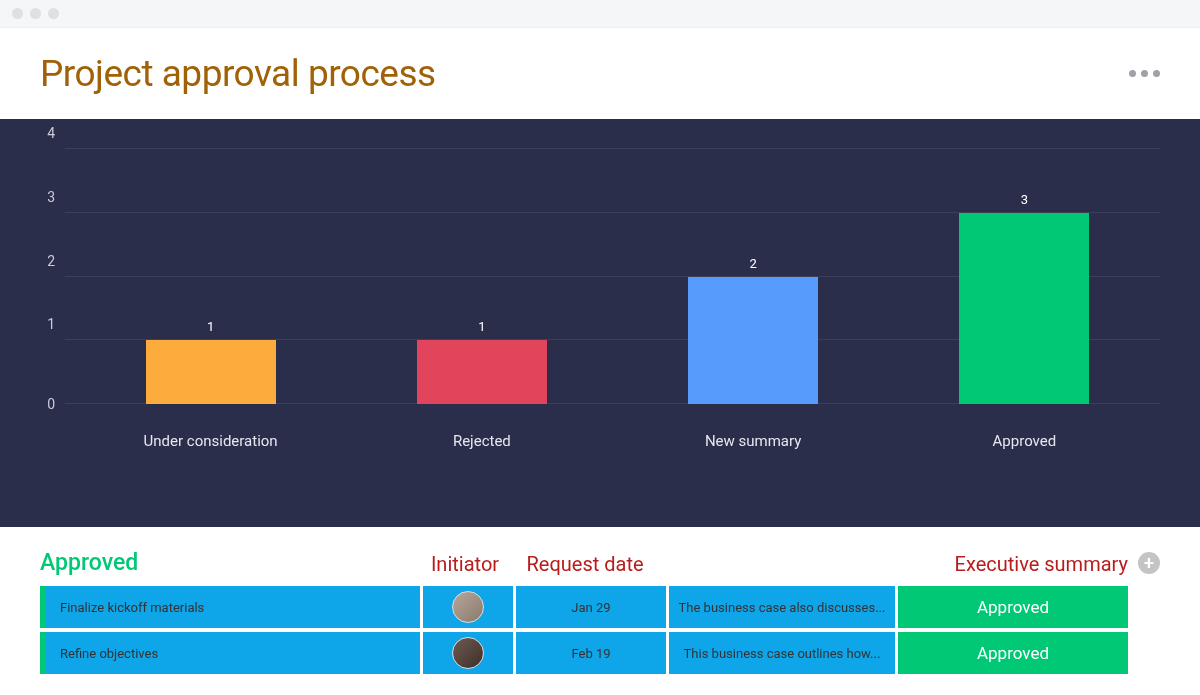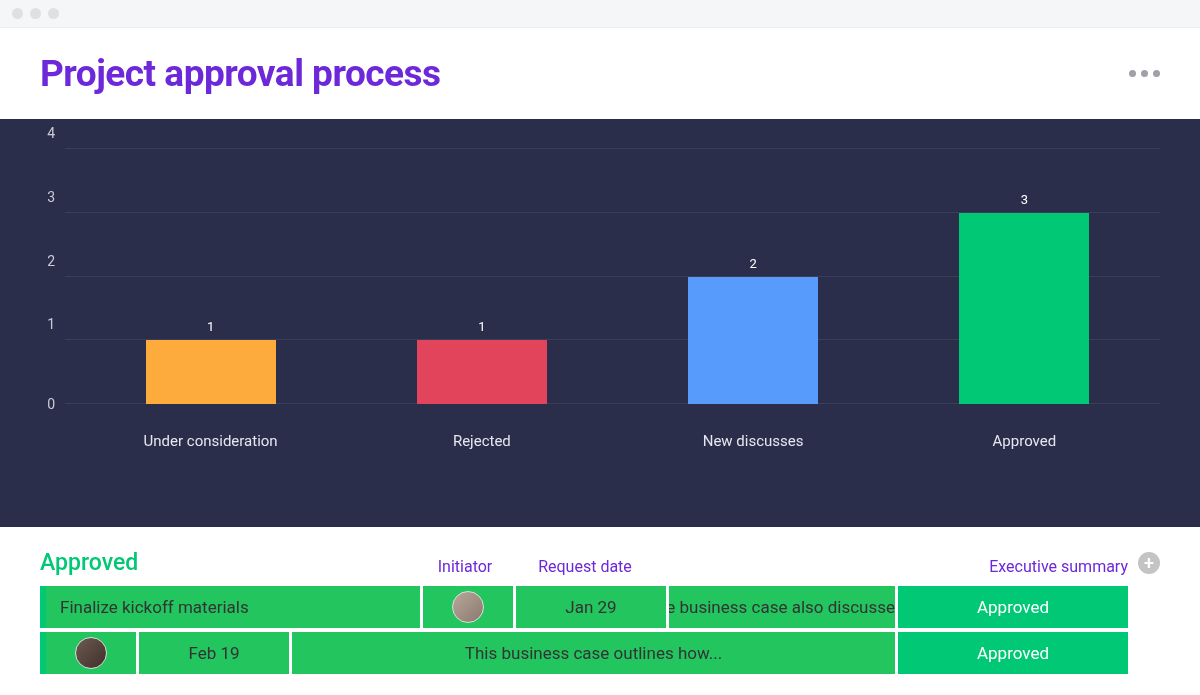--- a/index.html
+++ b/index.html
@@ -27,22 +27,22 @@
     background: #e0e0e0;
   }
   .page-header {
     display: flex;
     align-items: center;
     justify-content: space-between;
     padding: 24px 40px 24px 40px;
   }
   .page-title {
     font-size: 37px;
-    font-weight: 700;
-    color: #6d28d9;
+    font-weight: 400;
+    color: #a16207;
     letter-spacing: -0.5px;
   }
   .more-dots {
     display: flex;
     gap: 5px;
   }
   .more-dot {
     width: 7px;
     height: 7px;
     border-radius: 50%;
@@ -138,22 +138,22 @@
   }
   .group-title {
     color: #00c875;
     font-size: 23px;
     font-weight: 500;
     width: 380px;
   }
   .col-headers {
     display: flex;
     flex: 1;
-    color: #6d28d9;
-    font-size: 16px;
+    color: #b91c1c;
+    font-size: 20px;
   }
   .col-h {
     text-align: center;
   }
   .col-initiator { width: 90px; }
   .col-date { width: 150px; text-align: center;}
   .col-summary { flex: 1; text-align: right;}
   .col-status { width: 230px; text-align: center;}
   .add-col {
     width: 22px;
@@ -176,24 +176,24 @@
     height: 42px;
     margin-bottom: 4px;
   }
   .row-accent {
     width: 6px;
     background: #00c875;
   }
   .cell {
     display: flex;
     align-items: center;
-    background: #22c55e;
+    background: #0ea5e9;
     margin-right: 3px;
     padding: 0 14px;
-    font-size: 17px;
+    font-size: 13px;
     color: #333;
   }
   .cell-name {
     width: 374px;
     justify-content: flex-start;
   }
   .cell-initiator {
     width: 90px;
     justify-content: center;
     padding: 0;
@@ -278,21 +278,21 @@
         <div class="bar-slot">
           <div class="bar-value">3</div>
           <div class="bar" style="height: 75%; background: rgb(0, 200, 117);"></div>
         </div>
       </div>
   </div>
 
   <div class="x-labels" id="xlabels">
       <div class="x-label">Under consideration</div>
       <div class="x-label">Rejected</div>
-      <div class="x-label">New discusses</div>
+      <div class="x-label">New summary</div>
       <div class="x-label">Approved</div>
     </div>
 </div>
 
 <div class="table-section">
   <div class="group-header-row">
     <div class="group-title">Approved</div>
     <div class="col-headers">
       <div class="col-h col-initiator">Initiator</div>
       <div class="col-h col-date">Request date</div>
@@ -310,20 +310,21 @@
         <div class="cell cell-initiator">
           <div class="avatar"></div>
         </div>
         <div class="cell cell-date">Jan 29</div>
         <div class="cell cell-summary">The business case also discusses...</div>
         <div class="cell cell-status" style="background: rgb(0, 200, 117);">Approved</div>
         <div class="spacer-after-status"></div>
       </div>
       <div class="table-row">
         <div class="row-accent" style="background: rgb(0, 200, 117);"></div>
+        <div class="cell cell-name">Refine objectives</div>
         <div class="cell cell-initiator">
           <div class="avatar a2"></div>
         </div>
         <div class="cell cell-date">Feb 19</div>
         <div class="cell cell-summary">This business case outlines how...</div>
         <div class="cell cell-status" style="background: rgb(0, 200, 117);">Approved</div>
         <div class="spacer-after-status"></div>
       </div>
     </div>
 </div>

